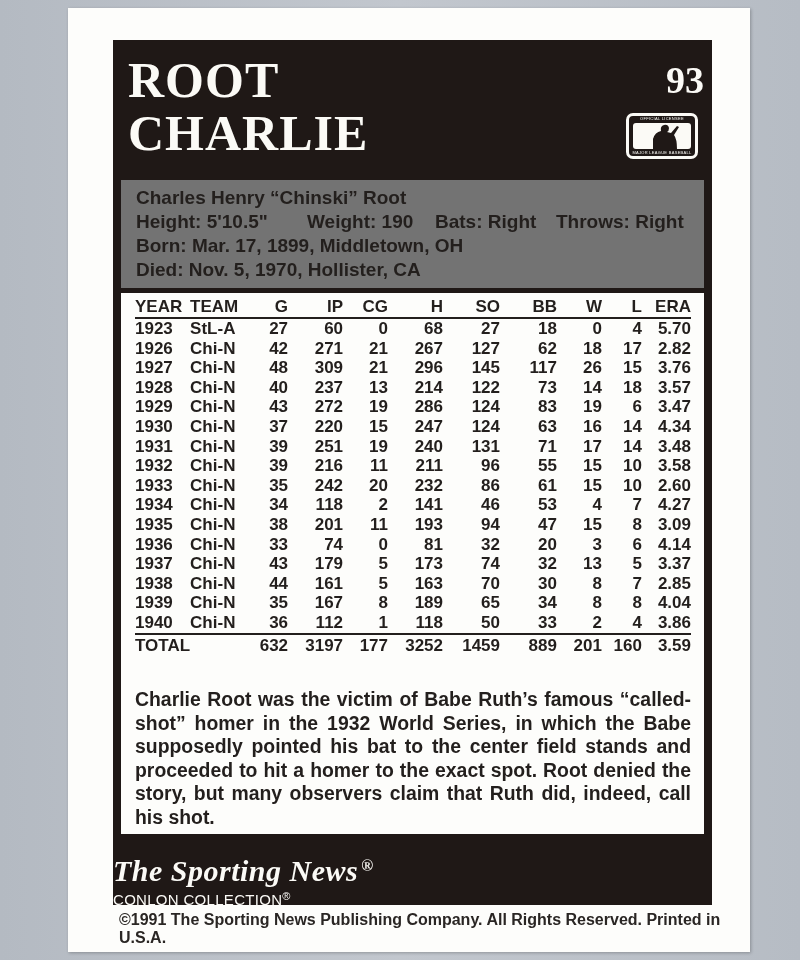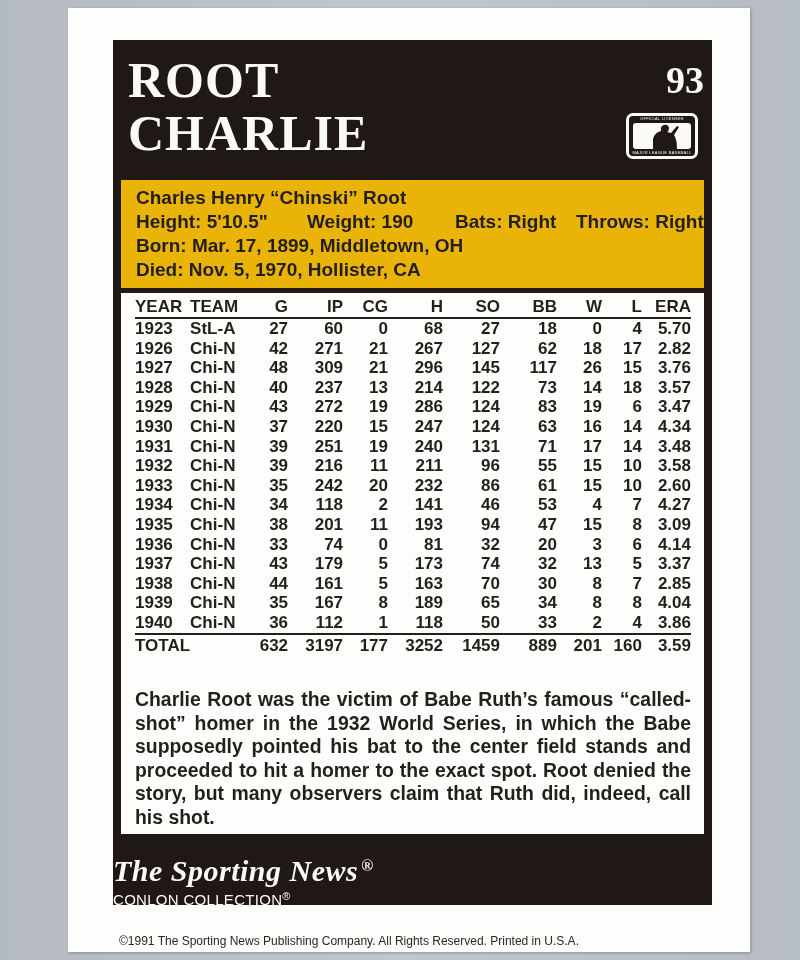--- a/index.html
+++ b/index.html
@@ -40,21 +40,21 @@
     .mlb-logo .inner {
       position: absolute; left: 4px; top: 7px; right: 4px; bottom: 7px;
       background: #fbfaf6; border-radius: 3px;
     }
     .mlb-logo .tiny {
       position: absolute; left: 0; right: 0; font-size: 4px; color: #fbfaf6;
       text-align: center; line-height: 6px; letter-spacing: 0.3px;
     }
     .bio {
       position: absolute; left: 8px; top: 140px; width: 583px; height: 108px;
-      background: #eab308; box-sizing: border-box; padding: 6px 0 0 15px;
+      background: #737373; box-sizing: border-box; padding: 6px 0 0 15px;
       color: #231f1d; font-weight: bold; font-size: 19px; line-height: 24px;
     }
     .bio .row span { display: inline-block; }
     .stats-box {
       position: absolute; left: 8px; top: 253px; width: 583px; height: 541px;
       background: #fdfdfb; box-sizing: border-box; color: #231f1d;
     }
     table.stats {
       position: absolute; left: 14px; top: 4px; width: 556px;
       border-collapse: collapse; font-weight: bold; font-size: 17px;
@@ -74,22 +74,23 @@
       color: #fbfaf6;
     }
     .wordmark .tsn {
       font-family: "Liberation Serif", serif; font-weight: bold; font-size: 30px;
       line-height: 32px; letter-spacing: 0.5px; font-style: italic;
     }
     .wordmark .tsn sup { font-size: 16px; font-style: normal; vertical-align: 10px; margin-left: 3px; }
     .wordmark .conlon { font-size: 15px; line-height: 18px; letter-spacing: 0.3px; }
     .wordmark .conlon sup { font-size: 11px; vertical-align: 5px; }
     .copyright {
-      position: absolute; left: 51px; top: 926px; font-size: 12px; color: #2a2624;
+      position: absolute; left: 51px; top: 903px; font-size: 16px; color: #2a2624;
       letter-spacing: 0px;
+      font-weight: bold;
     }
   </style>
 </head>
 <body>
 
 <div class="bg-grad"></div>
 
 <div class="card">
   <div class="panel">
 
@@ -106,21 +107,21 @@
           <path d="M20 26 L20 16 Q22 9 28 8 Q27 3 31 2 Q35 1 36 5 Q36 8 34 9 L38 10 L44 3 L46 4 L41 12 Q44 16 44 26 Z" fill="#1f1816"></path>
           <circle cx="8" cy="18" r="2.2" fill="#fbfaf6" stroke="#1f1816" stroke-width="0"></circle>
         </svg>
       </div>
       <div class="tiny" style="bottom:0;">MAJOR LEAGUE BASEBALL</div>
     </div>
 
     <div class="bio">
       <div class="row">Charles Henry “Chinski” Root</div>
       <div class="row">
-        <span style="width:171px;">Height: 5'10.5"</span><span style="width:128px;">Weight: 190</span><span style="width:121px;margin-left:20px;">Bats: Right</span><span>Throws: Right</span>
+        <span style="width:171px;">Height: 5'10.5"</span><span style="width:128px;">Weight: 190</span><span style="width:121px;">Bats: Right</span><span>Throws: Right</span>
       </div>
       <div class="row">Born:  Mar. 17, 1899, Middletown, OH</div>
       <div class="row">Died:  Nov. 5, 1970, Hollister, CA</div>
     </div>
 
     <div class="stats-box">
       <table class="stats">
         <colgroup>
           <col style="width:55px">
             <col style="width:60px">

